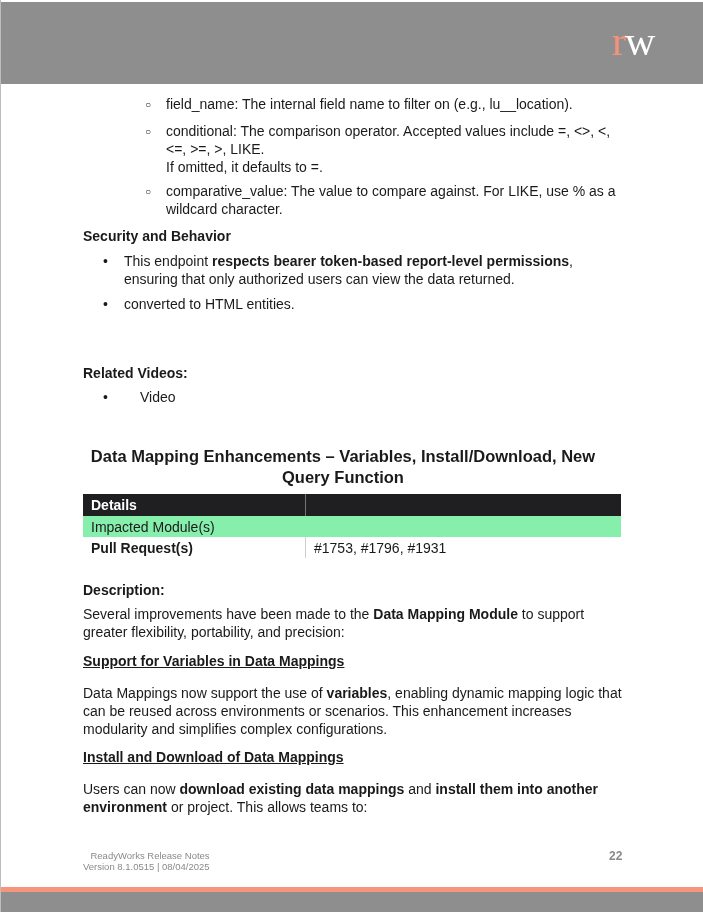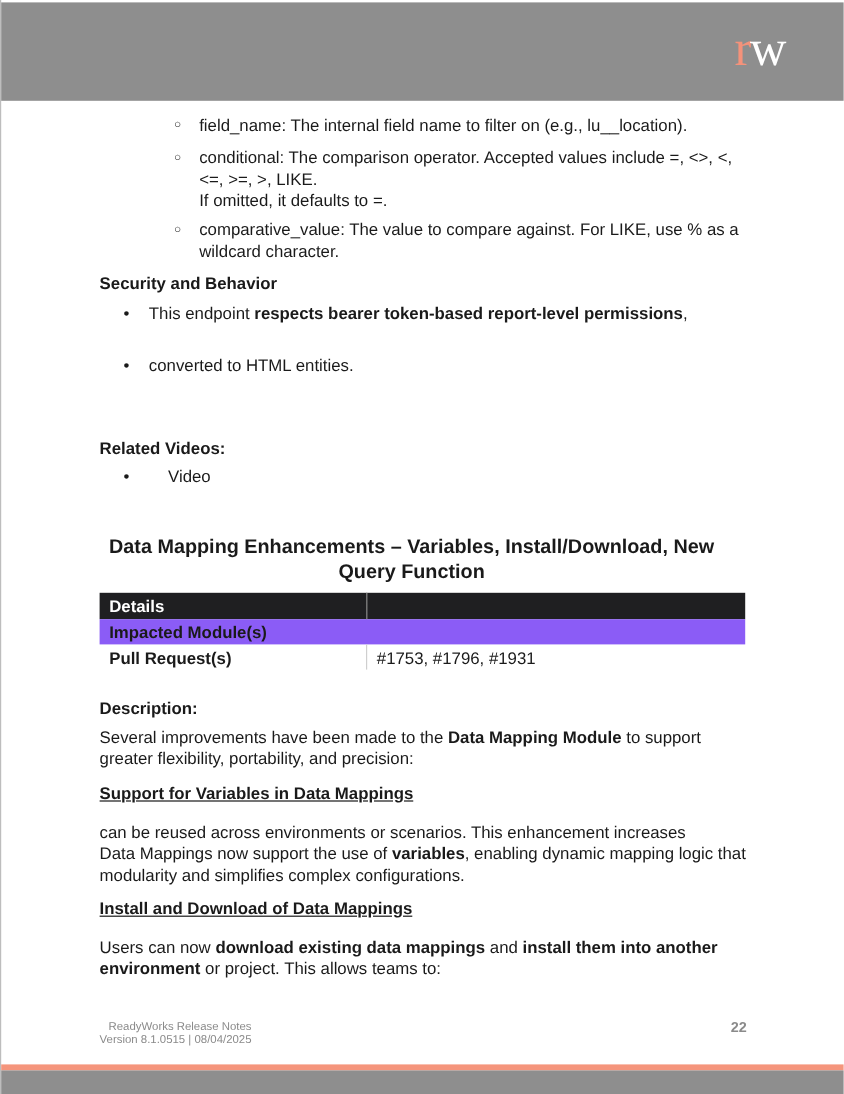--- a/index.html
+++ b/index.html
@@ -22,21 +22,21 @@
   .btext { position: absolute; left: 41px; width: 500px; }
 
   .h-small { font-weight: bold; font-size: 14px; }
   .h-section { font-weight: bold; font-size: 16.5px; line-height: 21px; width: 520px; }
   .underlined { font-weight: bold; text-decoration: underline; }
 
   table.details { position: absolute; left: 0; top: 494px; width: 538px; border-collapse: collapse; font-size: 14px; }
   table.details td { padding: 0 8px; height: 21px; vertical-align: middle; }
   tr.hdr td { background: #1f1f21; color: #ffffff; font-weight: bold; height: 22px; }
   tr.hdr td.c1 { border-right: 1px solid #737373; }
-  tr.mod td { background: #8b5cf6; font-weight: bold; }
+  tr.mod td { background: #86efac; font-weight: normal; }
   tr.pr td.c1 { font-weight: bold; border-right: 1px solid #cfcfcf; }
   td.c1 { width: 206px; }
 
   .footer-left { position: absolute; left: 83px; top: 850px; font-size: 9.5px; line-height: 11px; color: #8a8a8a; text-align: right; }
   .page-num { position: absolute; left: 609px; top: 849px; font-size: 12px; font-weight: bold; color: #8a8a8a; }
   .footer-accent { position: absolute; left: 1px; top: 887px; width: 702px; height: 5px; background: #f5957c; }
   .footer-band { position: absolute; left: 1px; top: 892px; width: 702px; height: 20px; background: #8e8e8e; }
 </style>
 </head>
 <body>
@@ -61,20 +61,21 @@
   <div class="sub-text" style="top:182px;">
     <div>comparative_value: The value to compare against. For LIKE, use % as a</div>
     <div>wildcard character.</div>
   </div>
 
   <div class="abs h-small" style="top:227px;">Security and Behavior</div>
 
   <span class="bullet" style="top:252px;">•</span>
   <div class="btext" style="top:252px;">
     <div><span>This endpoint </span><b>respects bearer token-based report-level permissions</b><span>,</span></div>
+    <div>ensuring that only authorized users can view the data returned.</div>
   </div>
 
   <span class="bullet" style="top:295px;">•</span>
   <div class="btext" style="top:295px;">
     <div>converted to HTML entities.</div>
   </div>
 
   <div class="abs h-small" style="top:364px;">Related Videos:</div>
   <span class="bullet" style="top:388px;">•</span>
   <div class="btext" style="top:388px;margin-left:16px;">Video</div>
@@ -101,22 +102,22 @@
     </table>
 
   <div class="abs h-small" style="top:581px;">Description:</div>
   <div class="abs" style="top:605px; width:540px;">
     <div><span>Several improvements have been made to the </span><b>Data Mapping Module</b><span> to support</span></div>
     <div>greater flexibility, portability, and precision:</div>
   </div>
 
   <div class="abs underlined" style="top:652px;">Support for Variables in Data Mappings</div>
   <div class="abs" style="top:684px; width:545px;">
+    <div><span>Data Mappings now support the use of </span><b>variables</b><span>, enabling dynamic mapping logic that</span></div>
     <div>can be reused across environments or scenarios. This enhancement increases</div>
-    <div><span>Data Mappings now support the use of </span><b>variables</b><span>, enabling dynamic mapping logic that</span></div>
     <div>modularity and simplifies complex configurations.</div>
   </div>
 
   <div class="abs underlined" style="top:748px;">Install and Download of Data Mappings</div>
   <div class="abs" style="top:780px; width:545px;">
     <div><span>Users can now </span><b>download existing data mappings</b><span> and </span><b>install them into another</b></div>
     <div><b>environment</b><span> or project. This allows teams to:</span></div>
   </div>
 </div>
 

